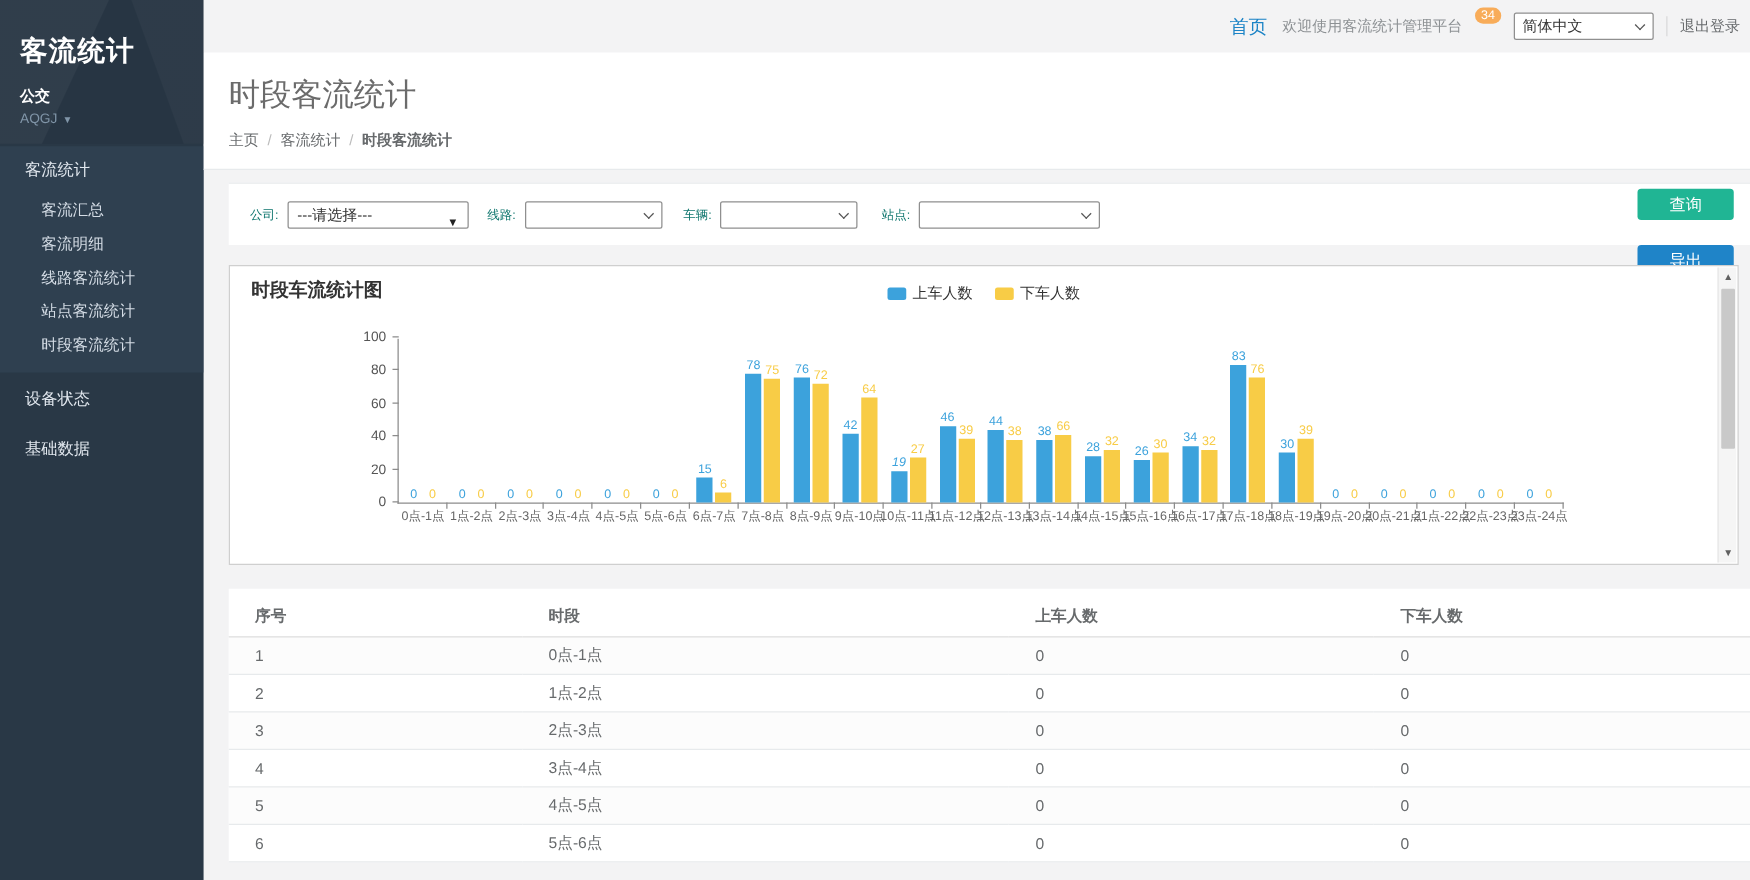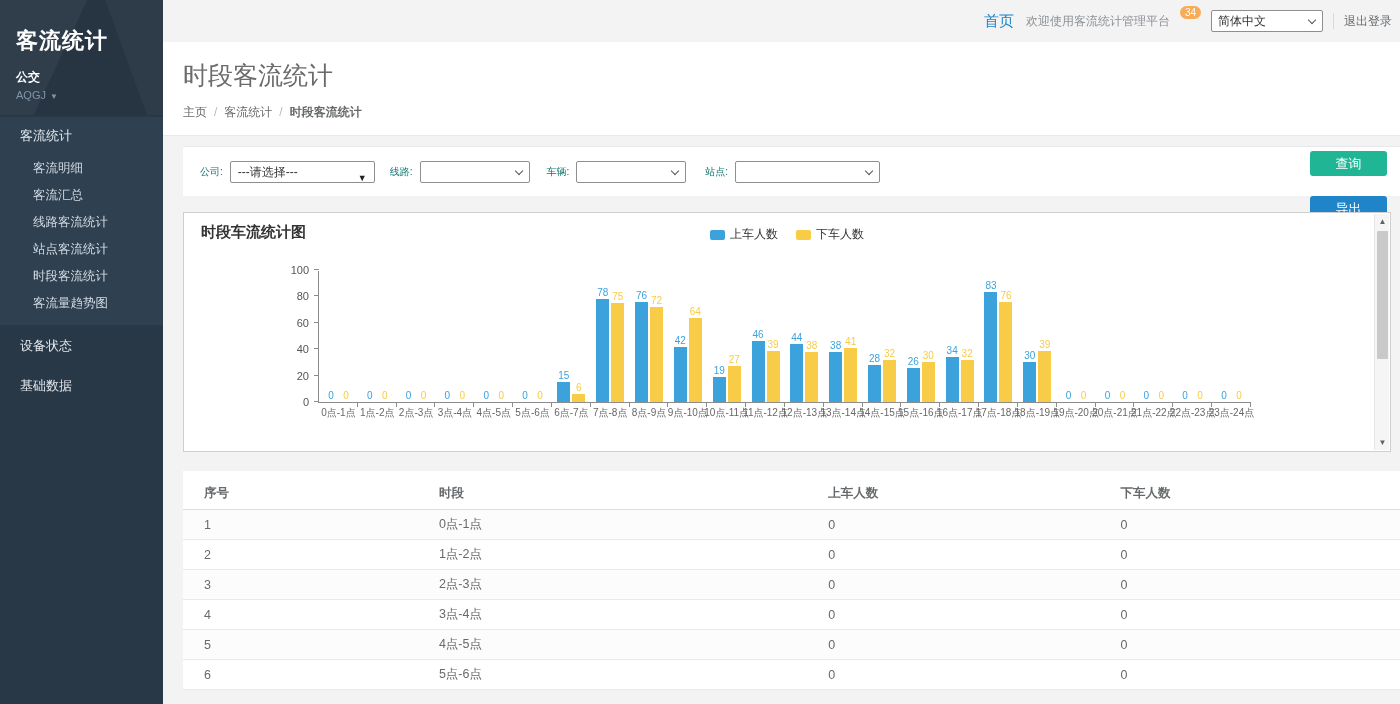--- a/index.html
+++ b/index.html
@@ -106,26 +106,25 @@
       <div class="logo-title">客流统计</div>
       <div class="org-name">公交</div>
       <div class="user-row">
         <span>AQGJ</span><span class="caret">▼</span>
       </div>
     </div>
     <div id="nav">
         <div class="nav-section active">
           <div class="nav-section-header">客流统计</div>
           <div class="nav-sub-list">
+            <div class="nav-sub-item">客流汇总</div>
             <div class="nav-sub-item">客流明细</div>
-            <div class="nav-sub-item">客流汇总</div>
             <div class="nav-sub-item">线路客流统计</div>
             <div class="nav-sub-item">站点客流统计</div>
             <div class="nav-sub-item">时段客流统计</div>
-            <div class="nav-sub-item">客流量趋势图</div>
           </div>
         </div>
         <div class="nav-section">
           <div class="nav-section-header">设备状态</div>
         </div>
         <div class="nav-section">
           <div class="nav-section-header">基础数据</div>
         </div>
       </div>
   </div>
@@ -321,21 +320,21 @@
               </div>
               <div class="barcol">
                 <div class="bar-val" style="color: rgb(248, 204, 70);">64</div>
                 <div class="bar" style="height: 84.48px; background: rgb(248, 204, 70);"></div>
               </div>
               <div class="xlab">9点-10点</div>
               <div class="xtick"></div>
             </div>
             <div class="group">
               <div class="barcol">
-                <div class="bar-val" style="color: rgb(60, 162, 220);">19</div>
+                <div class="bar-val" style="color: rgb(60, 162, 220); font-style: italic;">19</div>
                 <div class="bar" style="height: 25.08px; background: rgb(60, 162, 220);"></div>
               </div>
               <div class="barcol">
                 <div class="bar-val" style="color: rgb(248, 204, 70);">27</div>
                 <div class="bar" style="height: 35.64px; background: rgb(248, 204, 70);"></div>
               </div>
               <div class="xlab">10点-11点</div>
               <div class="xtick"></div>
             </div>
             <div class="group">
@@ -361,21 +360,21 @@
               </div>
               <div class="xlab">12点-13点</div>
               <div class="xtick"></div>
             </div>
             <div class="group">
               <div class="barcol">
                 <div class="bar-val" style="color: rgb(60, 162, 220);">38</div>
                 <div class="bar" style="height: 50.16px; background: rgb(60, 162, 220);"></div>
               </div>
               <div class="barcol">
-                <div class="bar-val" style="color: rgb(248, 204, 70);">41</div>
+                <div class="bar-val" style="color: rgb(248, 204, 70);">66</div>
                 <div class="bar" style="height: 54.12px; background: rgb(248, 204, 70);"></div>
               </div>
               <div class="xlab">13点-14点</div>
               <div class="xtick"></div>
             </div>
             <div class="group">
               <div class="barcol">
                 <div class="bar-val" style="color: rgb(60, 162, 220);">28</div>
                 <div class="bar" style="height: 36.96px; background: rgb(60, 162, 220);"></div>
               </div>

